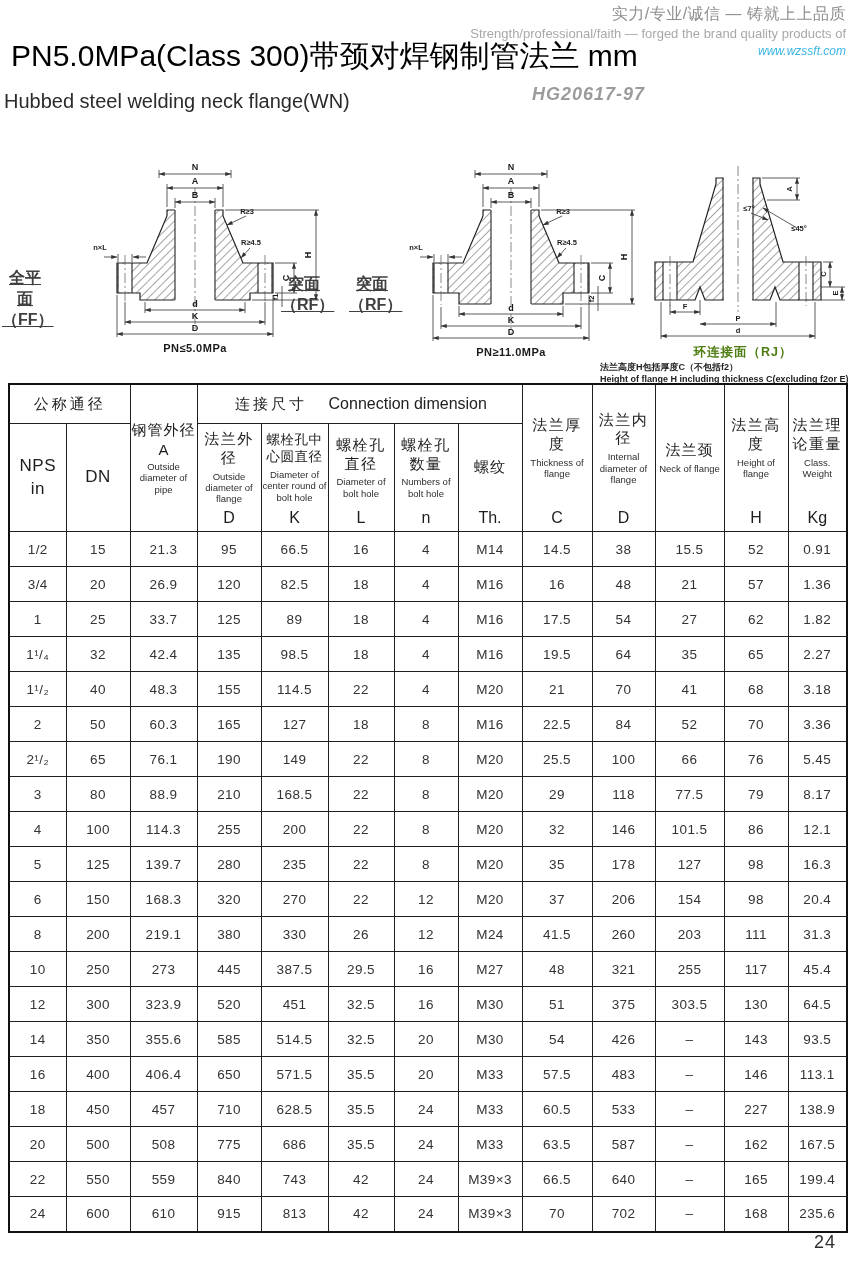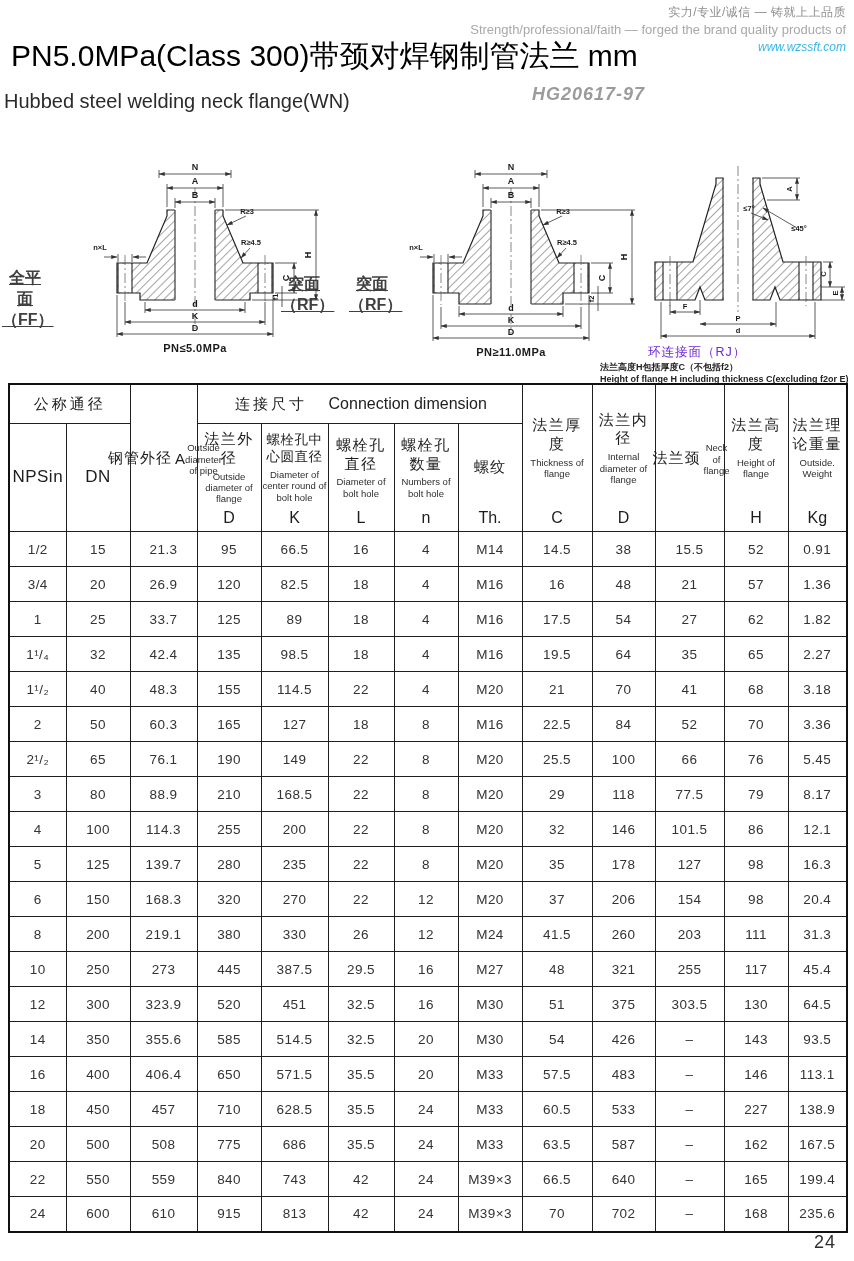--- a/index.html
+++ b/index.html
@@ -1,38 +1,38 @@
 <!DOCTYPE html>
 <html><head>
 <meta charset="utf-8">
 <style>
   html,body{margin:0;padding:0;background:#fff;}
   body{width:854px;height:1261px;position:relative;font-family:"Liberation Sans",sans-serif;overflow:hidden;color:#222;}
 
   
   .brand{position:absolute;top:4px;right:8px;text-align:right;}
-  .slogan-cn{font-size:12px;color:#8e8e8e;letter-spacing:.5px;}
+  .slogan-cn{font-size:16px;color:#8e8e8e;letter-spacing:.5px;}
   .slogan-en{font-size:13px;color:#a8a8a8;margin-top:1px;}
   .website{font-size:12px;color:#3ab5e5;font-style:italic;margin-top:3px;}
 
   
   .title-main{position:absolute;left:11px;top:36px;font-size:30px;color:#000000;white-space:nowrap;}
   .title-sub{position:absolute;left:4px;top:90px;font-size:20px;color:#2b2b2b;}
   .standard{position:absolute;left:532px;top:84px;font-size:18px;font-weight:bold;font-style:italic;color:#9b9b9b;letter-spacing:1px;}
 
   
   .diagrams{position:absolute;left:0;top:150px;width:854px;height:233px;}
   svg.d1{position:absolute;left:50px;top:8px;}
   svg.d2{position:absolute;left:366px;top:8px;}
   svg.d3{position:absolute;left:633px;top:0;}
   .face-label{position:absolute;font-size:16px;font-weight:bold;color:#404040;text-align:center;line-height:1.3;width:46px;text-decoration:underline;}
   .lbl-ff{left:2px;top:118px;}
   .lbl-rf1{left:281px;top:124px;}
   .lbl-rf2{left:349px;top:124px;}
-  .d3cap{position:absolute;left:648px;top:194px;width:190px;font-size:12.5px;font-weight:normal;color:#6d28d9;letter-spacing:1px;}
+  .d3cap{position:absolute;left:648px;top:194px;width:190px;text-align:center;font-size:12.5px;font-weight:bold;color:#4d7c0f;letter-spacing:1px;}
   .d3note{position:absolute;left:600px;top:211px;width:254px;text-align:left;font-size:9px;font-weight:bold;color:#222;line-height:1.35;}
 
   .dim{stroke:#333;stroke-width:.8;fill:none;}
   .edge{stroke:#222;stroke-width:1.1;}
   .cl{stroke:#555;stroke-width:.7;stroke-dasharray:10 3 2 3;}
   .sil{stroke:#222;stroke-width:1.2;}
   .dt{font-size:9px;font-weight:bold;fill:#1a1a1a;text-anchor:middle;}
   .dt-s{font-size:7.5px;font-weight:bold;fill:#1a1a1a;text-anchor:middle;}
   .cap{font-size:11px;font-weight:bold;fill:#1a1a1a;text-anchor:middle;letter-spacing:.5px;}
 
@@ -40,21 +40,21 @@
   table.main-table{position:absolute;left:8px;top:383px;width:838px;border-collapse:collapse;table-layout:fixed;border:2px solid #111;}
   th,td{border:1px solid #1f1f1f;padding:0;}
   tr.r1 th{height:38px;}
   tr.r2 th{height:107px;}
   tbody tr{height:35px;}
   th{font-weight:normal;vertical-align:middle;}
   td{text-align:center;font-size:13.5px;color:#333;letter-spacing:.4px;}
   .band .cn{font-size:15px;letter-spacing:3px;color:#1d1d1d;}
   .band .en-inline{font-size:16px;letter-spacing:0;color:#222;margin-left:14px;}
   .hc{display:flex;flex-direction:column;align-items:center;justify-content:center;height:100%;position:relative;padding-bottom:20px;box-sizing:border-box;}
-  .hc-mid{display:flex;flex-direction:row;align-items:center;justify-content:center;height:100%;}
+  .hc-mid{display:flex;flex-direction:column;align-items:center;justify-content:center;height:100%;}
   .cn{font-size:15px;letter-spacing:1.5px;color:#1d1d1d;line-height:1.25;text-align:center;padding:0 3px;}
   .cn-sm{font-size:13.5px;letter-spacing:.5px;padding:0;}
   .nw{white-space:nowrap;letter-spacing:1px;}
   .en{font-size:9.5px;color:#2e2e2e;line-height:1.2;margin-top:3px;text-align:center;}
   .sym{position:absolute;bottom:4px;left:0;right:0;text-align:center;font-size:16px;color:#1d1d1d;}
   .sym-mid{font-size:15px;color:#1d1d1d;margin-top:1px;}
   .lat{font-size:17px;letter-spacing:.5px;color:#1d1d1d;line-height:1.3;}
 
   .page-number{position:absolute;right:18px;top:1232px;font-size:18px;color:#2e2e2e;letter-spacing:1px;}
 </style>
@@ -343,21 +343,21 @@
       <th rowspan="2">
         <div class="hc">
           <div class="cn">法兰高度</div>
           <div class="en">Height of flange</div>
           <div class="sym">H</div>
         </div>
       </th>
       <th rowspan="2">
         <div class="hc">
           <div class="cn">法兰理论重量</div>
-          <div class="en">Outside. Weight</div>
+          <div class="en">Class. Weight</div>
           <div class="sym">Kg</div>
         </div>
       </th>
     </tr>
     <tr class="r2">
       <th>
         <div class="hc-mid">
           <div class="lat">NPS</div>
           <div class="lat">in</div>
         </div>

